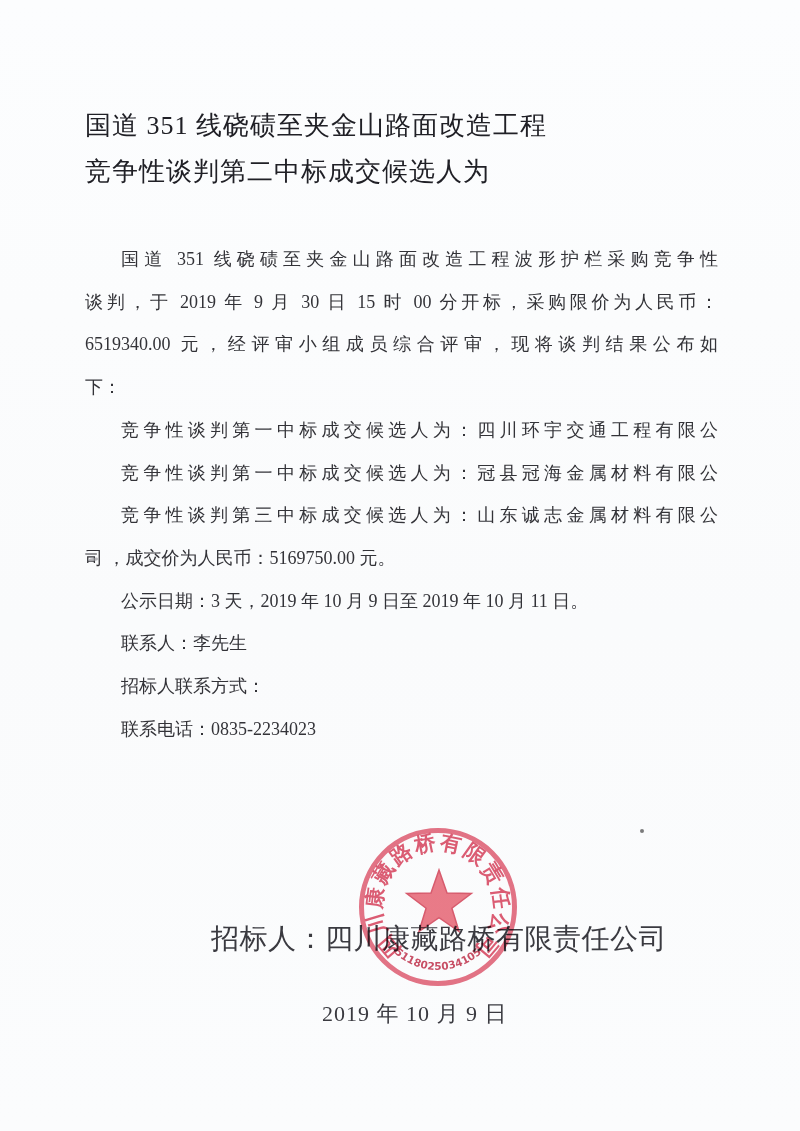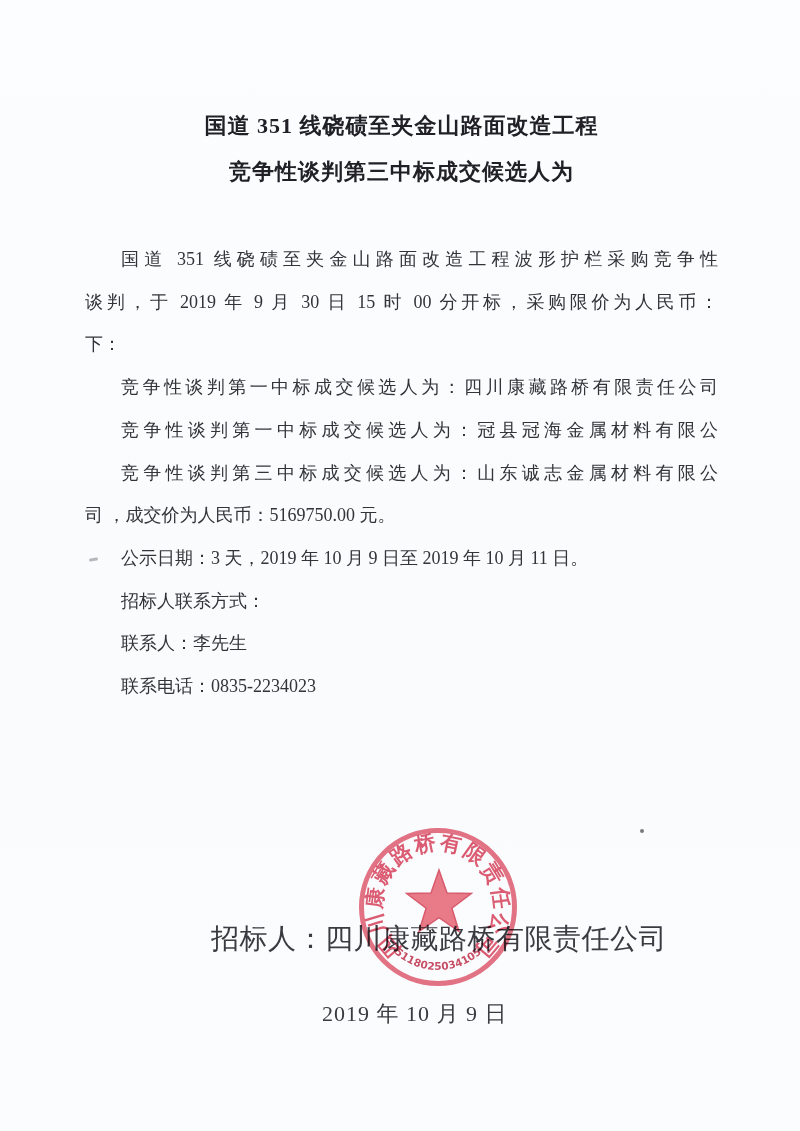--- a/index.html
+++ b/index.html
@@ -7,22 +7,22 @@
     width:800px;height:1131px;
     background:#fbfcfd;
     font-family:"Liberation Serif","DejaVu Serif",serif;
     color:#333338;
     position:relative;
     overflow:hidden;
   }
   .page{position:absolute;inset:0;background:linear-gradient(180deg,#fcfdfe 0%,#fafbfc 55%,#fbfcfd 100%);}
   .doc-title{
     position:absolute;left:85px;top:103px;width:633px;
-    text-align:center;font-weight:bold;color:#202026;
-    font-size:22px;line-height:46px;letter-spacing:1px;
+    text-align:left;font-weight:normal;color:#202026;
+    font-size:26px;line-height:46px;letter-spacing:1px;
   }
   .doc-title .t-line{white-space:nowrap;}
   .doc-body{
     position:absolute;left:85px;top:238px;width:633px;
     font-size:18px;line-height:42.7px;color:#333338;
   }
   .line{white-space:nowrap;}
   .i{text-indent:2em;}
   .j{text-align:justify;text-align-last:justify;}
   .bidder-line{
@@ -50,34 +50,35 @@
   .speck-a{left:640px;top:829px;width:4px;height:4px;background:#5a5a5a;opacity:.8;}
   .speck-b{left:89px;top:558px;width:9px;height:3px;background:#9a9aa0;opacity:.7;border-radius:2px;transform:rotate(-8deg);}
 </style>
 </head>
 <body>
 
 <div class="page">
 
   <div class="doc-title">
     <div class="t-line">国道 351 线硗碛至夹金山路面改造工程</div>
-    <div class="t-line">竞争性谈判第三中标成交候选人为</div>
+    <div class="t-line">竞争性谈判第二中标成交候选人为</div>
   </div>
 
   <div class="doc-body">
     <div class="line i j">国道 351 线硗碛至夹金山路面改造工程波形护栏采购竞争性</div>
     <div class="line j">谈判，于 2019 年 9 月 30 日 15 时 00 分开标，采购限价为人民币：</div>
+    <div class="line j">6519340.00 元，经评审小组成员综合评审，现将谈判结果公布如</div>
     <div class="line">下：</div>
-    <div class="line i j">竞争性谈判第一中标成交候选人为：四川康藏路桥有限责任公司</div>
+    <div class="line i j">竞争性谈判第一中标成交候选人为：四川环宇交通工程有限公</div>
     <div class="line i j">竞争性谈判第一中标成交候选人为：冠县冠海金属材料有限公</div>
     <div class="line i j">竞争性谈判第三中标成交候选人为：山东诚志金属材料有限公</div>
     <div class="line">司 ，成交价为人民币：5169750.00 元。</div>
     <div class="line i">公示日期：3 天，2019 年 10 月 9 日至 2019 年 10 月 11 日。</div>
+    <div class="line i">联系人：李先生</div>
     <div class="line i">招标人联系方式：</div>
-    <div class="line i">联系人：李先生</div>
     <div class="line i">联系电话：0835-2234023</div>
   </div>
 
   <div class="bidder-line">招标人：四川康藏路桥有限责任公司</div>
 
   <div class="date-line">2019 年 10 月 9 日</div>
 
   <div class="seal">
     <svg viewBox="-86 -86 172 172" xmlns="http://www.w3.org/2000/svg">
       <circle cx="0" cy="1" r="76.5" fill="none" stroke-width="5" stroke-opacity="0.9" stroke="#e0586e"></circle>

